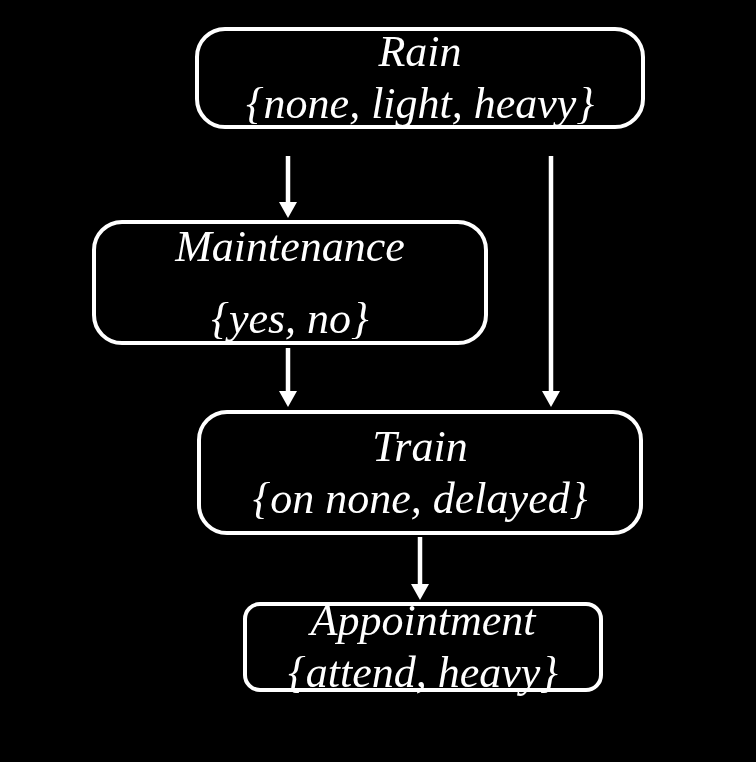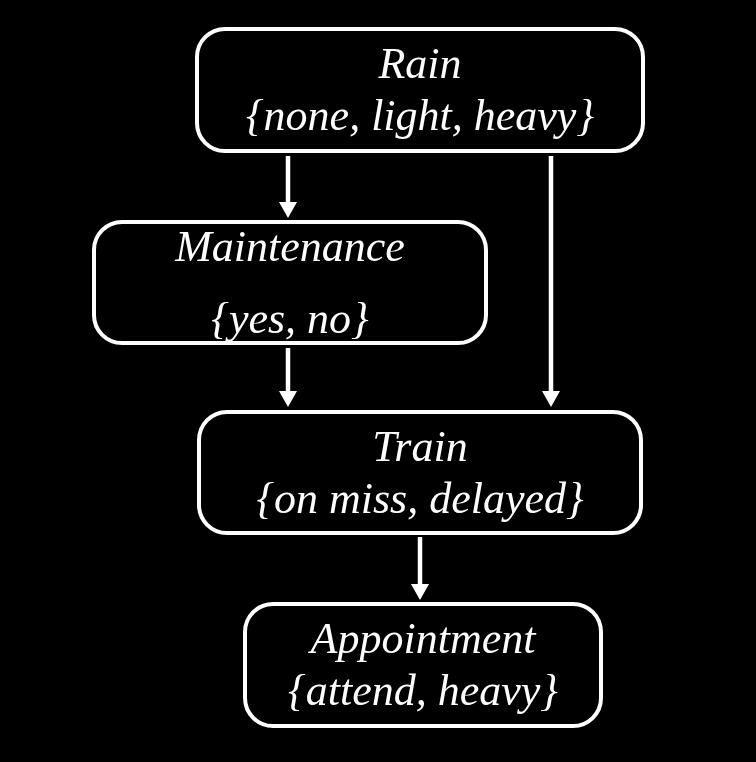--- a/index.html
+++ b/index.html
@@ -28,24 +28,24 @@
     justify-content: center;
     text-align: center;
     font-style: italic;
     font-size: 44px;
     line-height: 52px;
     z-index: 2;
   }
   .node .node-title, .node .node-values {
     white-space: nowrap;
   }
-  #node-rain        { left: 195px; top: 27px;  width: 450px; height: 126px; }
+  #node-rain        { left: 195px; top: 27px;  width: 450px; height: 102px; }
   #node-maintenance { left: 92px;  top: 220px; width: 396px; height: 125px; gap: 20px; }
   #node-train       { left: 197px; top: 410px; width: 446px; height: 125px; }
-  #node-appointment { left: 243px; top: 602px; width: 360px; height: 126px; }
+  #node-appointment { left: 243px; top: 602px; width: 360px; height: 90px; border-radius: 17px; }
   #edges {
     position: absolute;
     left: 0; top: 0;
     width: 756px; height: 762px;
     z-index: 1;
   }
   #edges line    { stroke: #ffffff; stroke-width: 4.5px; }
   #edges polygon { fill: #ffffff; }
 </style>
 </head>
@@ -77,21 +77,21 @@
     <span class="node-values">{none, light, heavy}</span>
   </div>
 
   <div class="node" id="node-maintenance">
     <span class="node-title">Maintenance</span>
     <span class="node-values">{yes, no}</span>
   </div>
 
   <div class="node" id="node-train">
     <span class="node-title">Train</span>
-    <span class="node-values">{on miss, delayed}</span>
+    <span class="node-values">{on none, delayed}</span>
   </div>
 
   <div class="node" id="node-appointment">
     <span class="node-title">Appointment</span>
     <span class="node-values">{attend, heavy}</span>
   </div>
 
 </div>
 
 </body></html>

